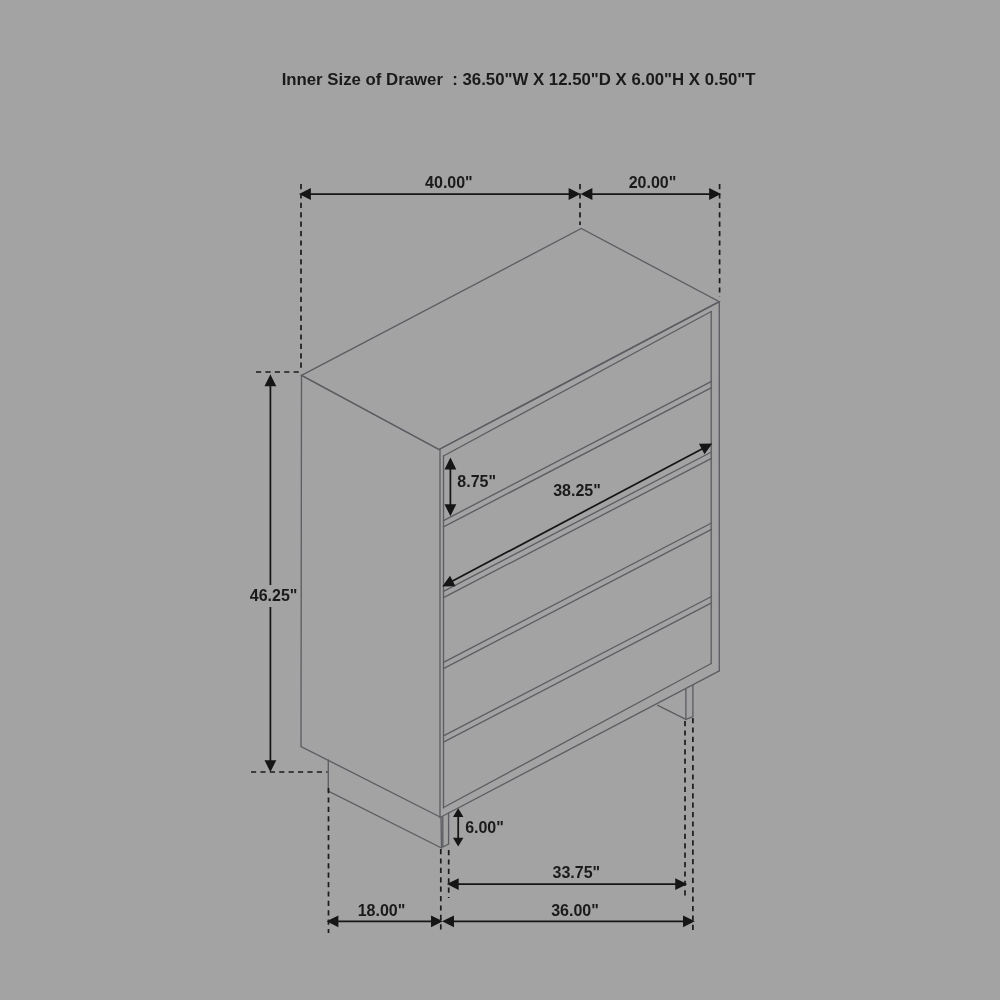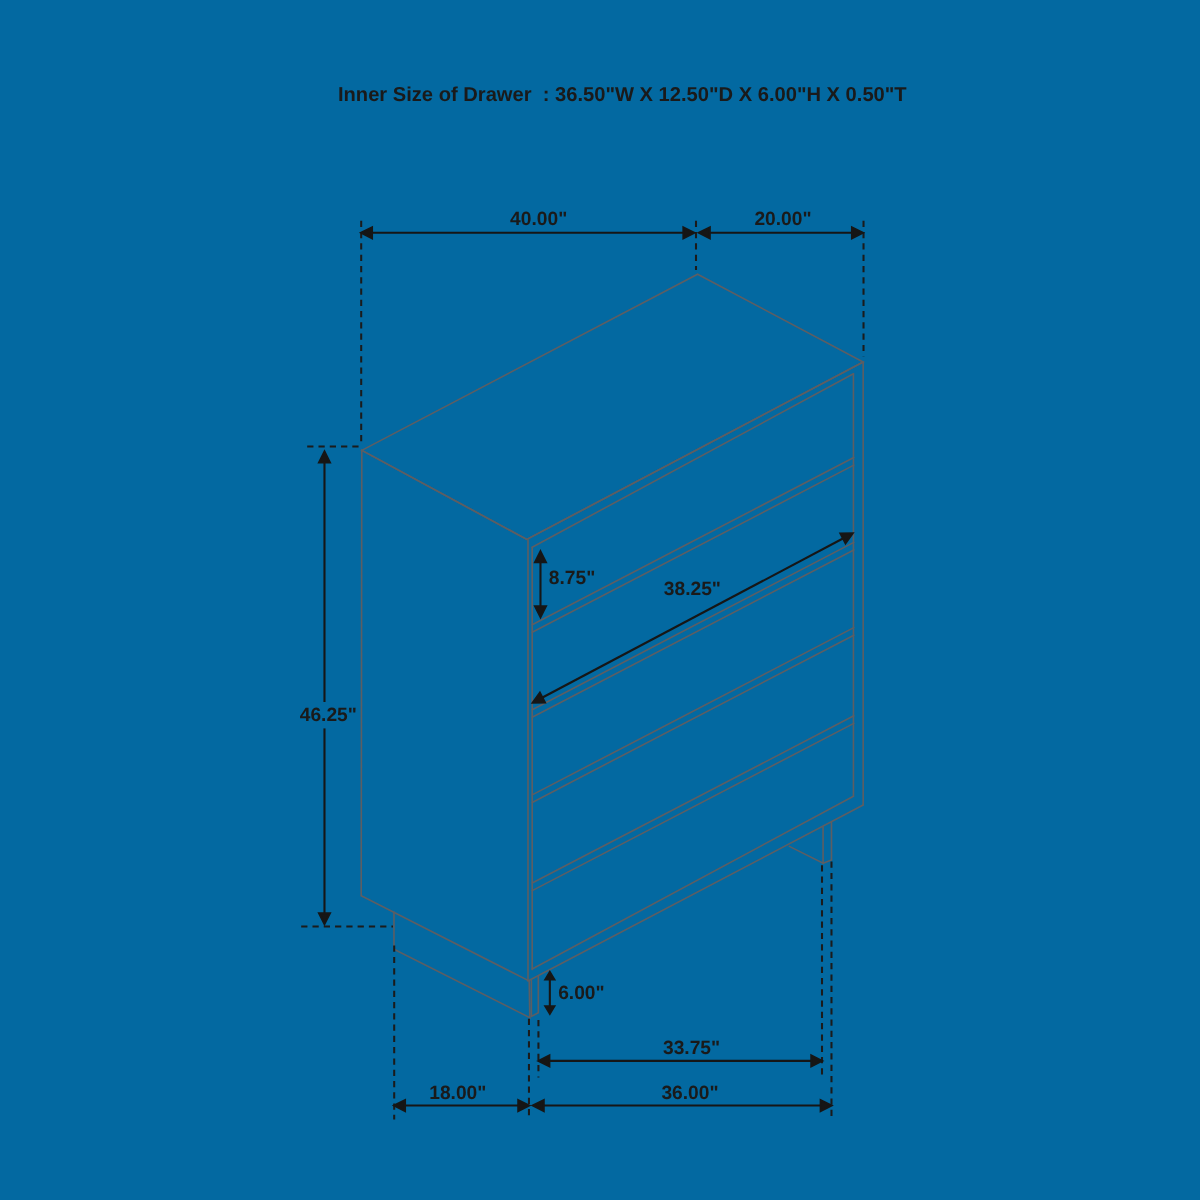--- a/index.html
+++ b/index.html
@@ -1,16 +1,16 @@
 <!DOCTYPE html>
 <html><head>
 <meta charset="utf-8">
 <style>
   html,body{margin:0;padding:0;background:#ffffff;}
-  .page{position:relative;width:1000px;height:1000px;background:#0369a1;overflow:hidden;}
+  .page{position:relative;width:1000px;height:1000px;background:#a3a3a3;overflow:hidden;}
   svg{position:absolute;top:0;left:0;}
   text{font-family:"Liberation Sans", sans-serif;font-weight:bold;fill:#1a1a1a;}
 </style>
 </head>
 <body>
 <div class="page">
 <svg width="1000" height="1000" viewBox="0 0 1000 1000">
 
   <text x="518.6" y="84.5" font-size="16.8" text-anchor="middle">Inner Size of Drawer&nbsp;&nbsp;: 36.50"W X 12.50"D X 6.00"H X 0.50"T</text>
 

